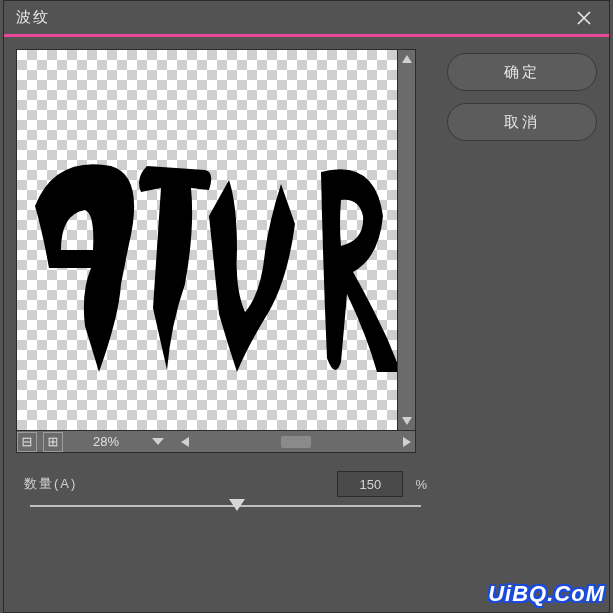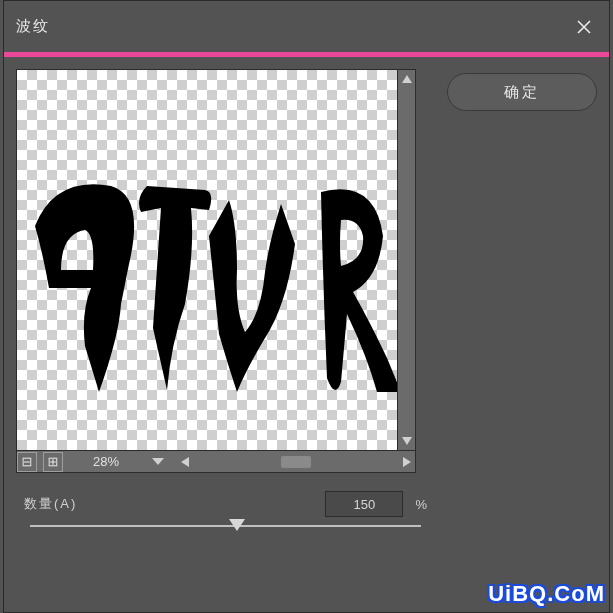--- a/index.html
+++ b/index.html
@@ -18,26 +18,26 @@
     left: 3px;
     top: 0;
     width: 607px;
     height: 613px;
     background: #535353;
     border: 1px solid #2a2a2a;
     display: flex;
     flex-direction: column;
   }
   .titlebar {
-    height: 56px;
+    height: 36px;
     background: #535353;
     display: flex;
     align-items: center;
     padding: 0 12px;
-    border-bottom: 5px solid #ec4899;
+    border-bottom: 3px solid #ec4899;
   }
   .titlebar .title {
     flex: 1;
     color: #eaeaea;
     font-size: 15px;
     letter-spacing: 2px;
   }
   .close-btn {
     width: 26px;
     height: 26px;
@@ -166,21 +166,21 @@
     display: flex;
     align-items: center;
     gap: 12px;
   }
   .row-label {
     width: 70px;
     color: #d0d0d0;
     letter-spacing: 2px;
   }
   .amount-input {
-    width: 78px;
+    width: 66px;
     height: 26px;
     background: #4a4a4a;
     border: 1px solid #2c2c2c;
     color: #d6d6d6;
     padding: 0 8px;
     text-align: center;
     font-size: 13px;
   }
   .pct {
     color: #d0d0d0;
@@ -238,20 +238,21 @@
     justify-content: center;
     cursor: pointer;
     letter-spacing: 3px;
     font-size: 15px;
   }
   .watermark {
     position: absolute;
     right: 8px;
     bottom: 6px;
     font-weight: bold;
+    font-style: italic;
     font-size: 22px;
     color: #fff;
     text-shadow:
       -2px -2px 0 #1a4bdf,
       2px -2px 0 #1a4bdf,
       -2px 2px 0 #1a4bdf,
       2px 2px 0 #1a4bdf;
     letter-spacing: 1px;
     pointer-events: none;
   }
@@ -330,17 +331,18 @@
         </div>
         <div class="slider-wrap">
           <div class="slider-track"></div>
           <div class="slider-thumb" id="slider-thumb" style="left: 53%;"></div>
         </div>
       </div>
     </div>
 
     <div class="right">
       <div class="pill-btn">确定</div>
+      <div class="pill-btn">取消</div>
     </div>
   </div>
 </div>
 
 <div class="watermark">UiBQ.CoM</div>
 
 </body></html>

